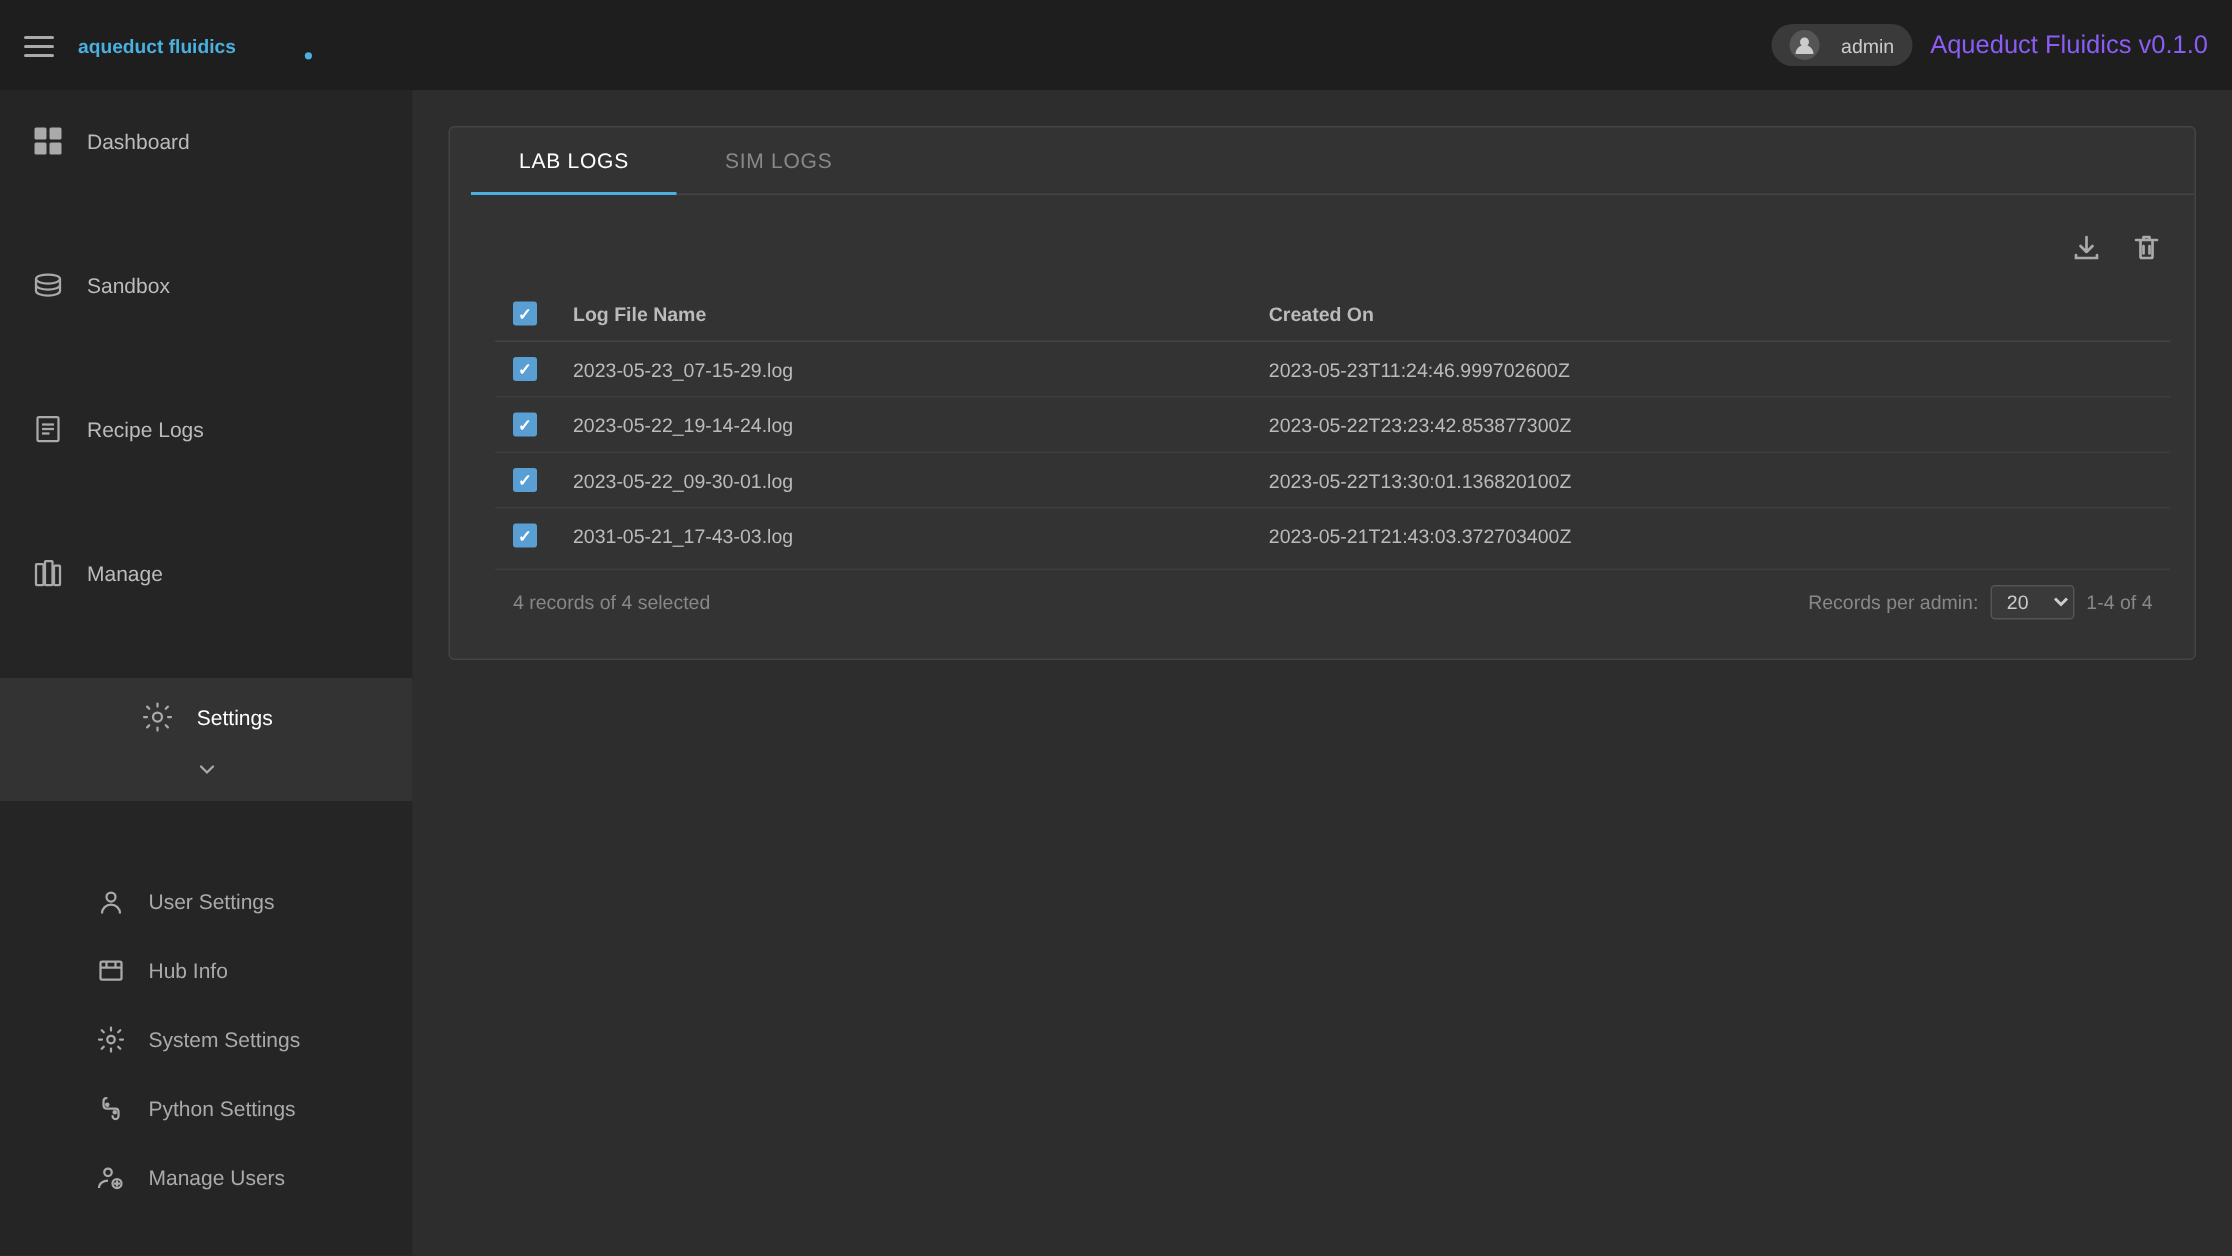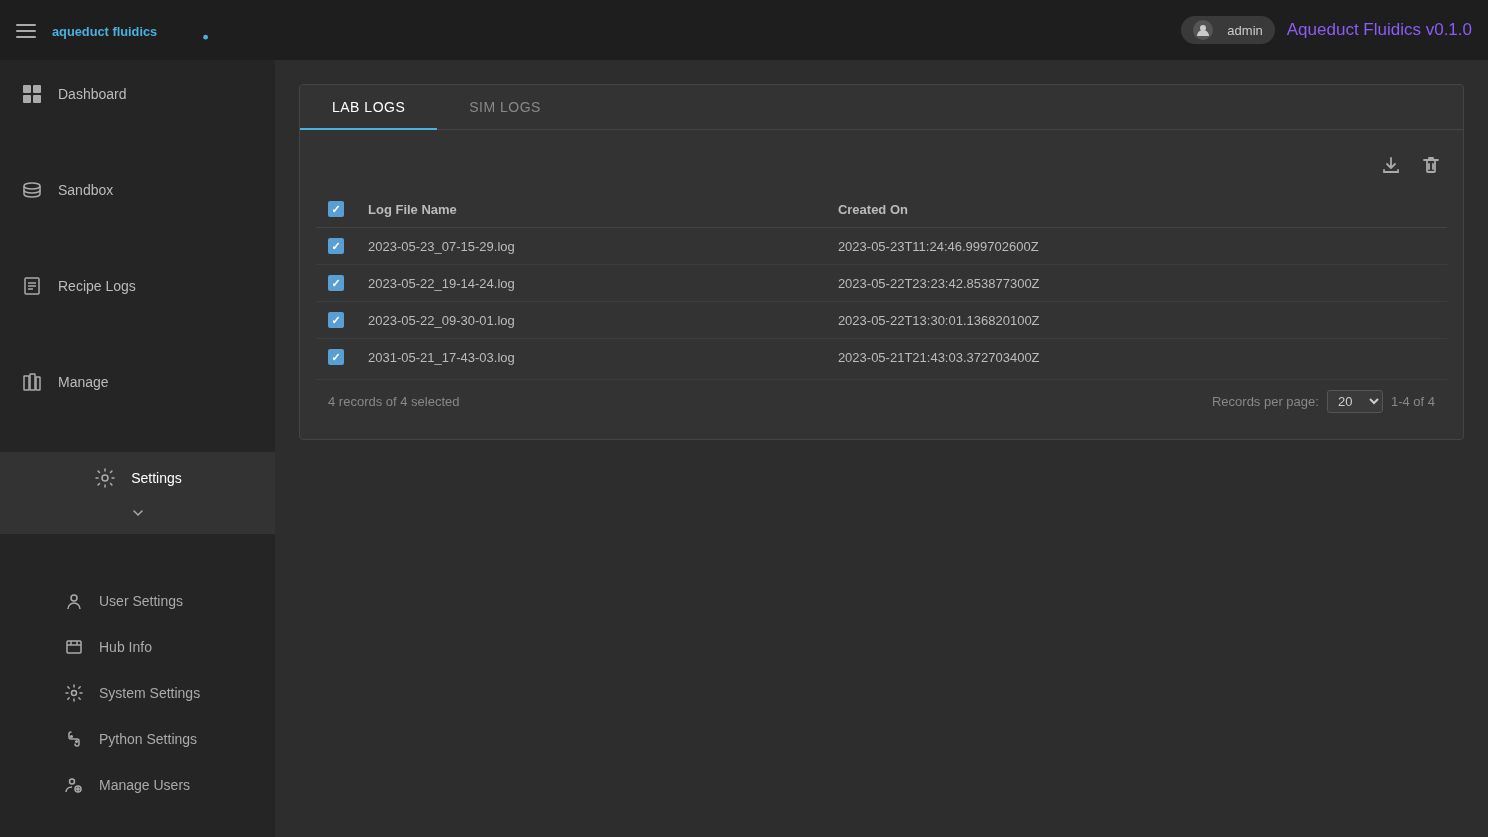--- a/index.html
+++ b/index.html
@@ -29,21 +29,21 @@
 
     
     .submenu { padding-left: 5px; }
     .submenu-item { display: flex; align-items: center; gap: 14px; padding: 12px 20px 12px 58px; cursor: pointer; color: #aaa; transition: background 0.15s; }
     .submenu-icon { width: 22px; height: 22px; display: flex; align-items: center; justify-content: center; flex-shrink: 0; }
 
     
     .content { flex: 1; background: #2d2d2d; padding: 24px; overflow: auto; }
 
     
-    .card { background: #333; border: 1px solid #444; border-radius: 4px; overflow: hidden; }
+    .card { background: #333; border: 1px solid #444; border-radius: 4px; overflow: hidden; padding-left: 14px; }
 
     
     .tabs { display: flex; border-bottom: 1px solid #444; }
     .tab { padding: 14px 32px; cursor: pointer; color: #888; font-size: 14px; font-weight: 500; letter-spacing: 0.5px; position: relative; }
     .tab.active { color: #fff; }
     .tab.active::after { content: ''; position: absolute; bottom: -1px; left: 0; right: 0; height: 2px; background: #4ab0e0; }
 
     
     .table-container { padding: 16px; }
     .table-toolbar { display: flex; justify-content: flex-end; gap: 8px; margin-bottom: 8px; padding: 4px 0; }
@@ -328,21 +328,21 @@
       </td>
       <td>2031-05-21_17-43-03.log</td>
       <td>2023-05-21T21:43:03.372703400Z</td>
     </tr>
             </tbody>
         </table>
 
         <div class="table-footer">
           <span>4 records of 4 selected</span>
           <div class="records-right">
-            <span>Records per page:</span>
+            <span>Records per admin:</span>
             <select class="per-page-select">
               <option>20</option>
               <option>50</option>
               <option>100</option>
             </select>
             <span>1-4 of 4</span>
           </div>
         </div>
 
       </div>

